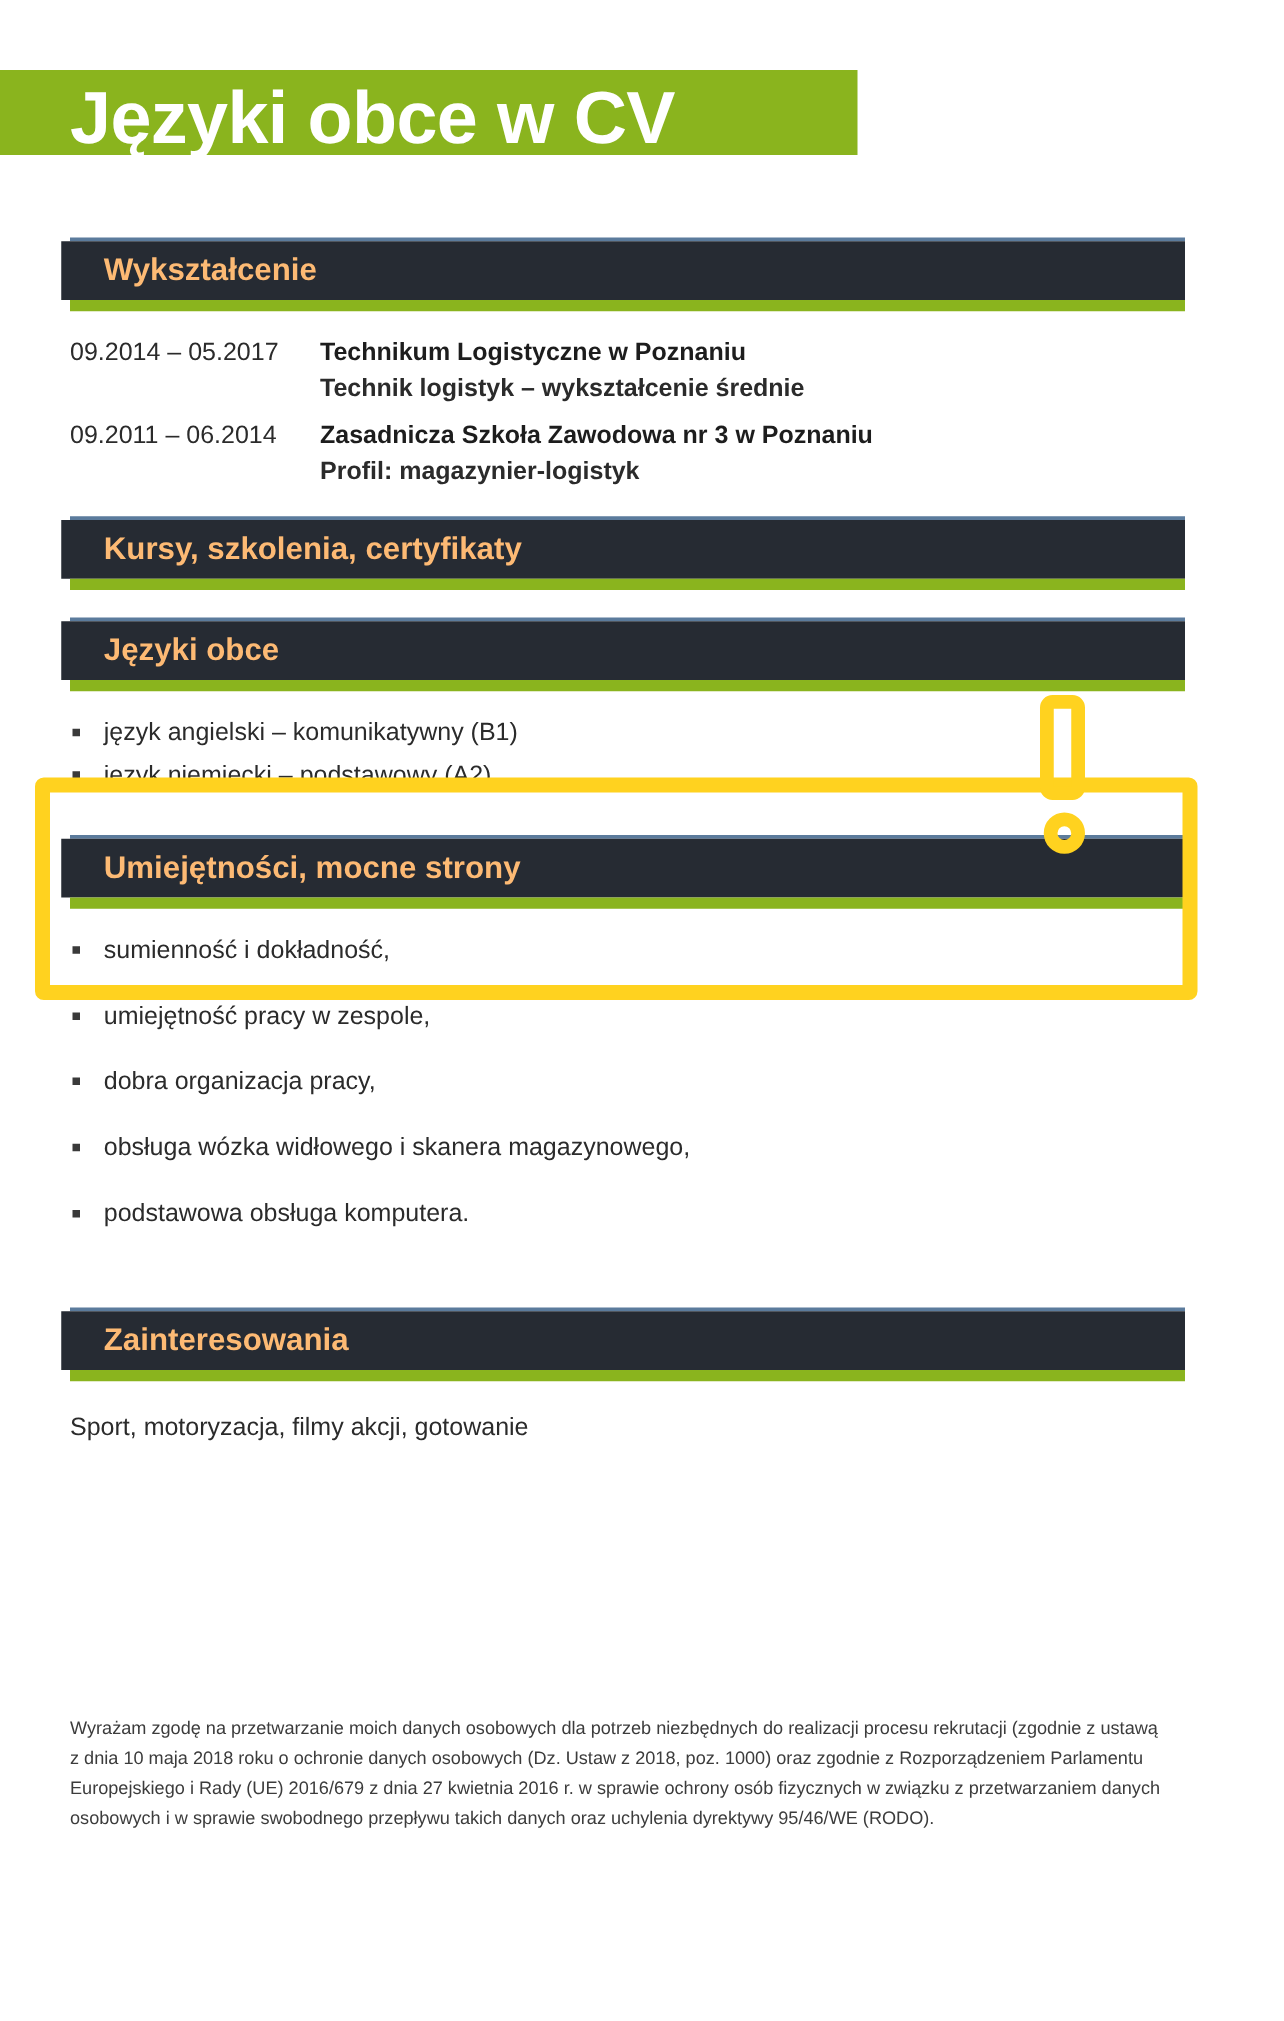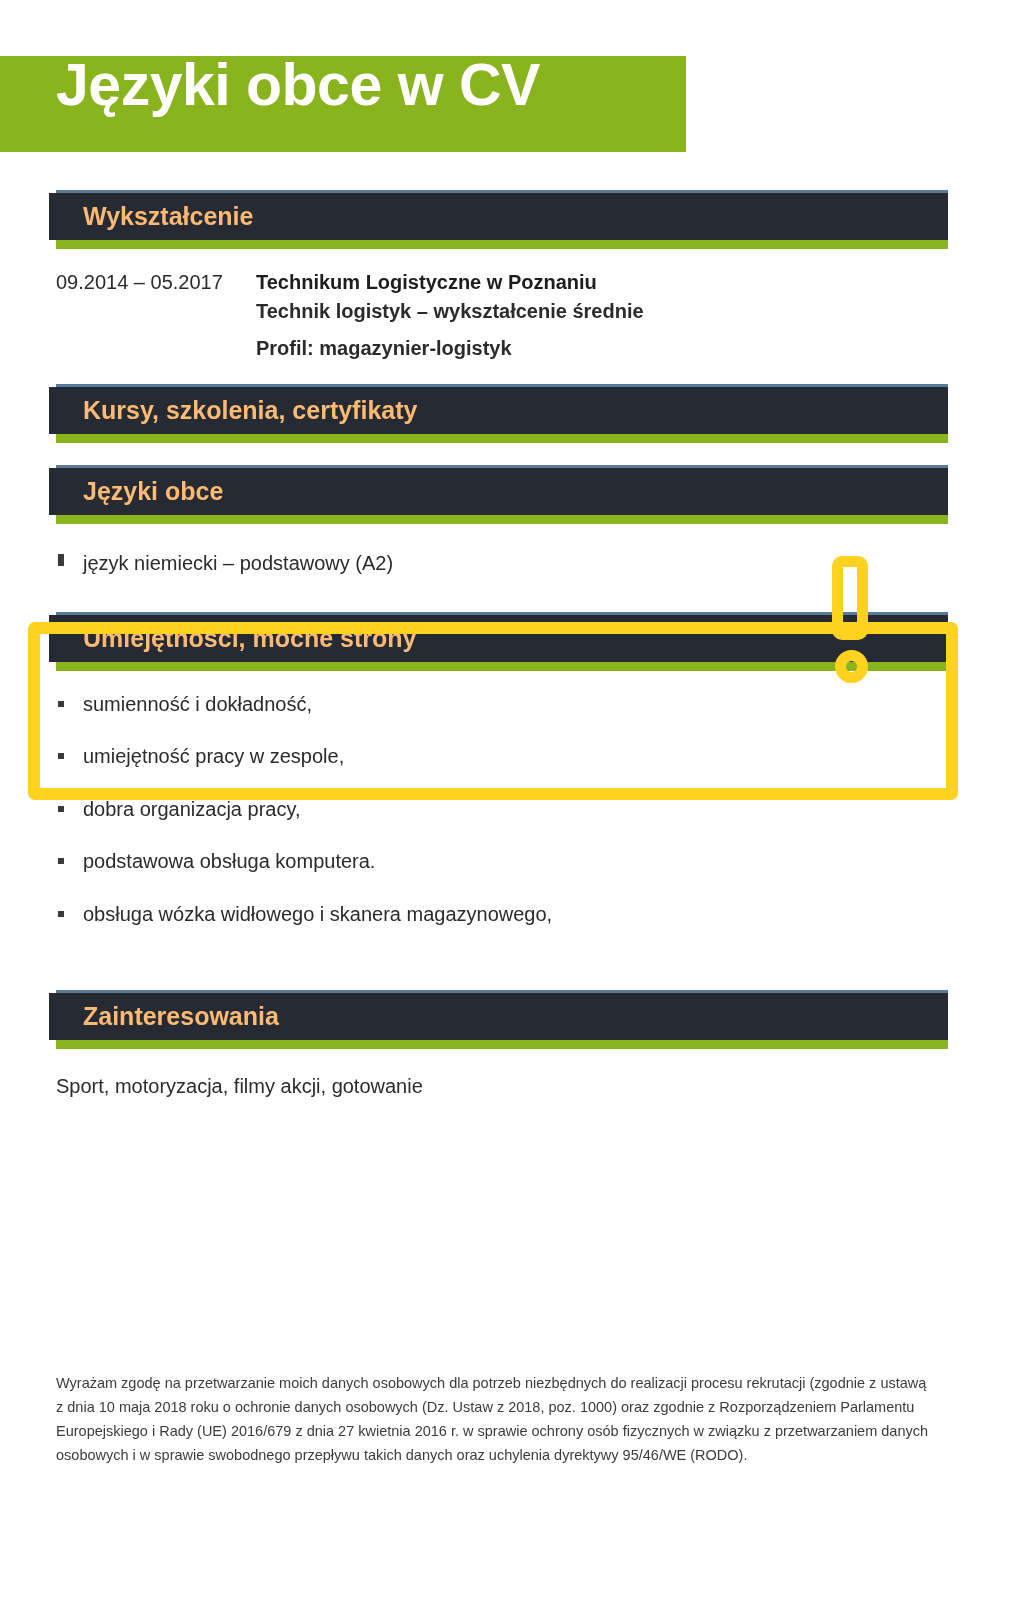--- a/index.html
+++ b/index.html
@@ -15,24 +15,24 @@
     color: #2b2b2b;
     overflow: hidden;
   }
 
   
   .title-banner {
     position: absolute;
     left: 0;
     top: 56px;
     width: 686px;
-    height: 96px;
+    height: 68px;
     background: #8ab41e;
     display: flex;
-    align-items: flex-start;
+    align-items: flex-end;
   }
   .title-banner .title-text {
     color: #ffffff;
     font-size: 59px;
     font-weight: bold;
     letter-spacing: -0.5px;
     padding-left: 56px;
     line-height: 1;
     white-space: nowrap;
   }
@@ -224,20 +224,24 @@
     <div class="edu-body">
       <div class="edu-row">
         <span class="edu-date">09.2014 – 05.2017</span>
         <span class="edu-title">Technikum Logistyczne w Poznaniu</span>
       </div>
       <div class="edu-sub-row">
         <span class="edu-sub-spacer"></span>
         <span class="edu-sub">Technik logistyk – wykształcenie średnie</span>
       </div>
 
+      <div class="edu-row">
+        <span class="edu-date">09.2011 – 06.2014</span>
+        <span class="edu-title">Zasadnicza Szkoła Zawodowa nr 3 w Poznaniu</span>
+      </div>
       <div class="edu-sub-row">
         <span class="edu-sub-spacer"></span>
         <span class="edu-sub">Profil: magazynier-logistyk</span>
       </div>
     </div>
   </div>
 
   <div class="section">
     <div class="section-header">
       <div class="topline"></div>
@@ -252,20 +256,21 @@
     <div class="section-header">
       <div class="topline"></div>
       <div class="bar">
         <span class="label">Języki obce</span>
       </div>
       <div class="underline"></div>
     </div>
     <ul class="bullets">
       <li>
         <span class="bullet-mark"></span>
+        <span>język angielski – komunikatywny (B1)</span>
       </li>
       <li>
         <span class="bullet-mark"></span>
         <span>język niemiecki – podstawowy (A2)</span>
       </li>
     </ul>
   </div>
 
   <div class="section" style="margin-top:24px;">
     <div class="section-header">
@@ -283,25 +288,25 @@
       <li>
         <span class="bullet-mark"></span>
         <span>umiejętność pracy w zespole,</span>
       </li>
       <li>
         <span class="bullet-mark"></span>
         <span>dobra organizacja pracy,</span>
       </li>
       <li>
         <span class="bullet-mark"></span>
+        <span>obsługa wózka widłowego i skanera magazynowego,</span>
+      </li>
+      <li>
+        <span class="bullet-mark"></span>
         <span>podstawowa obsługa komputera.</span>
-      </li>
-      <li>
-        <span class="bullet-mark"></span>
-        <span>obsługa wózka widłowego i skanera magazynowego,</span>
       </li>
     </ul>
   </div>
 
   <div class="section" style="margin-top:32px;">
     <div class="section-header">
       <div class="topline"></div>
       <div class="bar">
         <span class="label">Zainteresowania</span>
       </div>

